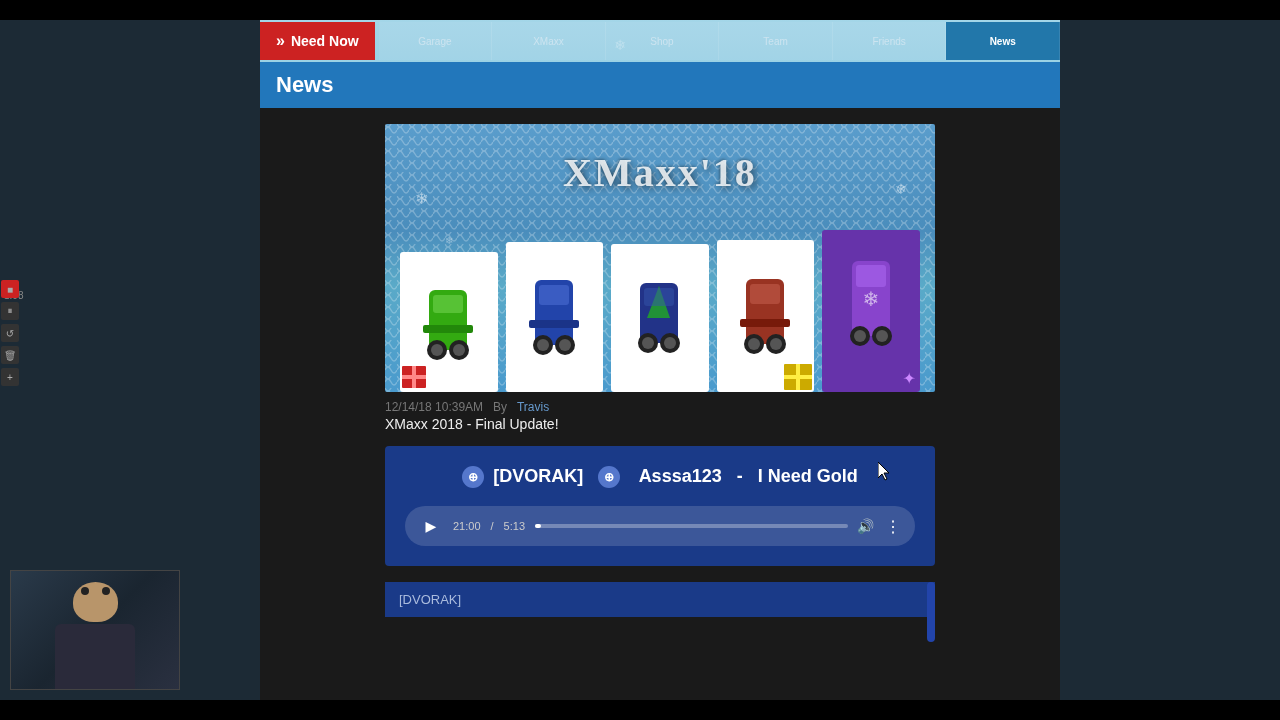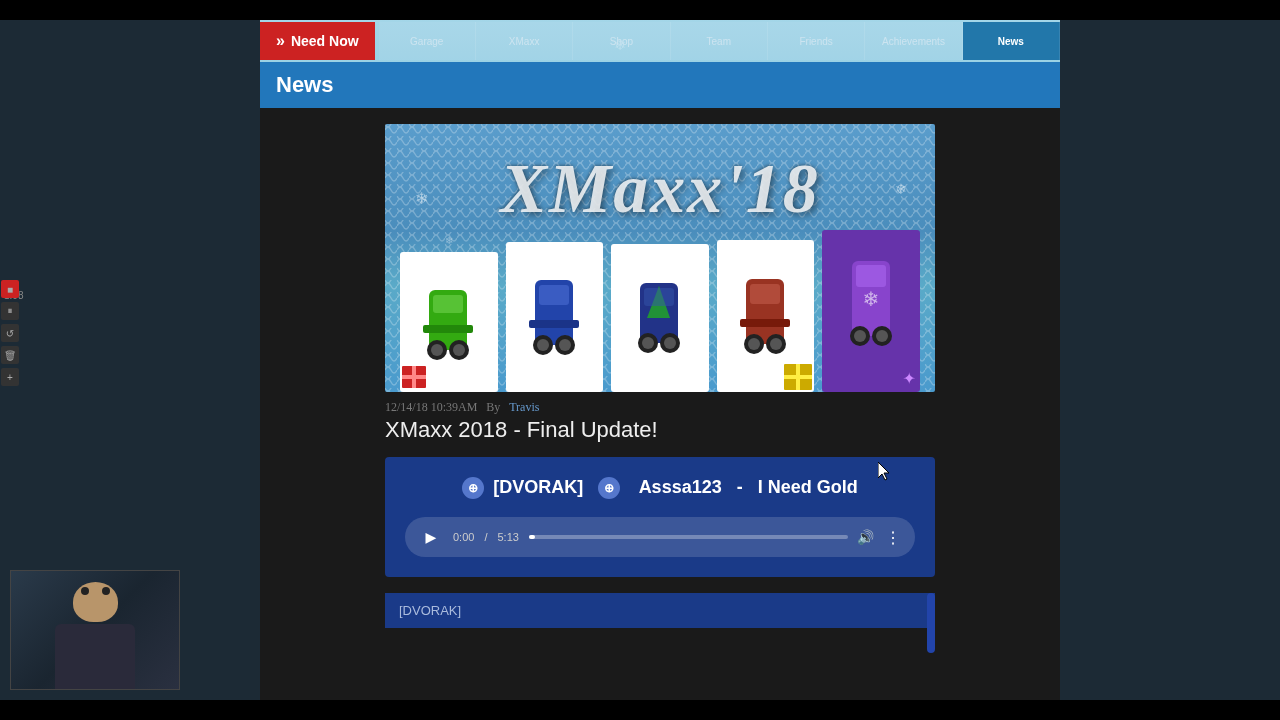--- a/index.html
+++ b/index.html
@@ -358,21 +358,20 @@
   <button class="nav-race-now">
     <span style="font-size:16px;">»</span>
     <span>Need Now</span>
   </button>
   <div class="nav-tabs">
     <div class="nav-tab">Garage</div>
     <div class="nav-tab">XMaxx</div>
     <div class="nav-tab">Shop</div>
     <div class="nav-tab">Team</div>
     <div class="nav-tab">Friends</div>
-    <div class="nav-tab">Achievements</div>
     <div class="nav-tab active">News</div>
   </div>
 </div>
 
 <div class="main-content">
   <div class="news-panel">
 
     <div class="news-header">News</div>
 
     <div class="news-body">
@@ -385,21 +384,21 @@
             <defs>
               <pattern id="knit" width="12" height="12" patternUnits="userSpaceOnUse">
                 <path d="M0,6 Q3,0 6,6 Q9,12 12,6" stroke="white" stroke-width="1.5" fill="none"></path>
                 <path d="M0,0 Q3,6 6,0 Q9,-6 12,0" stroke="white" stroke-width="1.5" fill="none"></path>
               </pattern>
             </defs>
             <rect width="550" height="268" fill="url(#knit)"></rect>
           </svg>
 
           <div style="position:absolute;top:25px;left:0;right:0;text-align:center;">
-            <span style="font-size:70px;font-weight:900;color:rgba(255,255,255,0.82);text-shadow:3px 3px 6px rgba(0,0,0,0.4),-1px -1px 3px rgba(0,0,0,0.3);font-family:Georgia,serif;font-style:italic;letter-spacing:2px;">XMaxx'18</span>
+            <span style="font-size:40px;font-weight:900;color:rgba(255,255,255,0.82);text-shadow:3px 3px 6px rgba(0,0,0,0.4),-1px -1px 3px rgba(0,0,0,0.3);font-family:Georgia,serif;letter-spacing:2px;">XMaxx'18</span>
           </div>
 
           <svg width="550" height="268" xmlns="http://www.w3.org/2000/svg" style="position:absolute;top:0;left:0;">
             <text x="30" y="80" font-size="16" fill="rgba(255,255,255,0.5)">❄</text>
             <text x="510" y="70" font-size="14" fill="rgba(255,255,255,0.5)">❄</text>
             <text x="60" y="120" font-size="10" fill="rgba(255,255,255,0.4)">❄</text>
           </svg>
 
           <div style="position:absolute;bottom:0;left:15px;right:15px;display:flex;gap:8px;align-items:flex-end;height:175px;">
 
@@ -473,47 +472,47 @@
                 <ellipse cx="38" cy="85" rx="6" ry="6" fill="#555"></ellipse>
               </svg>
 
               <div style="position:absolute;bottom:4px;right:4px;color:#cc88ff;font-size:16px;">✦</div>
             </div>
 
           </div>
         </div>
       </div>
 
-      <div style="width:550px;margin:8px auto 2px;color:#777;font-size:12px;font-family:Liberation Serif, serif;">
+      <div style="width:550px;margin:8px auto 2px;color:#777;font-size:12px;">
         <span>12/14/18 10:39AM</span>
         &nbsp;
         <span>By</span>
         &nbsp;
         <span style="color:#6699cc;">Travis</span>
       </div>
 
-      <div style="width:550px;margin:2px auto 14px;font-size:22px;color:#eeeeee;">XMaxx 2018 - Final Update!</div>
+      <div style="width:550px;margin:2px auto 14px;font-size:14px;color:#eeeeee;">XMaxx 2018 - Final Update!</div>
 
       <div class="music-embed">
         <div class="music-title">
           <span class="icon-badge">⊕</span>
           <span>[DVORAK]</span>
           &nbsp;
           <span class="icon-badge">⊕</span>
           &nbsp;
           <span>Asssa123</span>
           &nbsp;
           <span>-</span>
           &nbsp;
           <span>I Need Gold</span>
         </div>
 
         <div class="audio-player">
           <button class="play-btn">▶</button>
-          <span class="time-label">0:00</span>
+          <span class="time-label">21:00</span>
           <span class="time-label"> / </span>
           <span class="time-label">5:13</span>
           <div class="progress-bar">
             <div class="progress-fill"></div>
           </div>
           <button class="volume-btn">🔊</button>
           <button class="more-btn">⋮</button>
         </div>
       </div>
 

